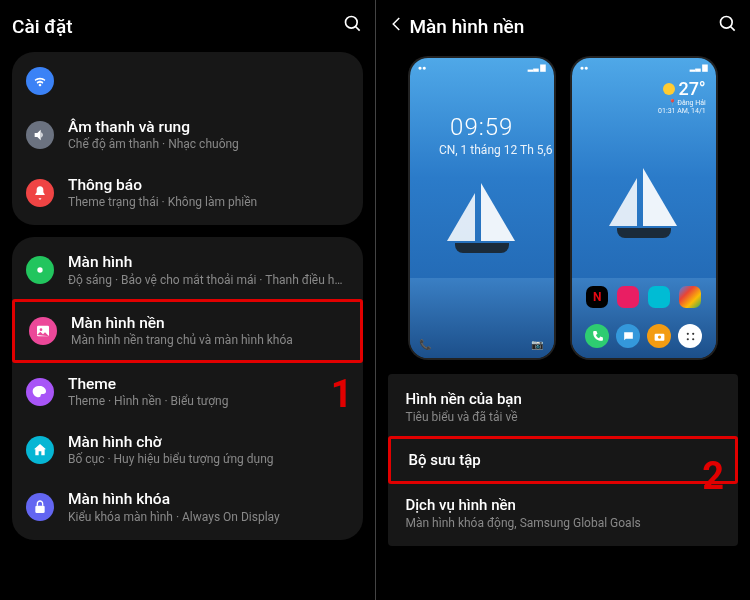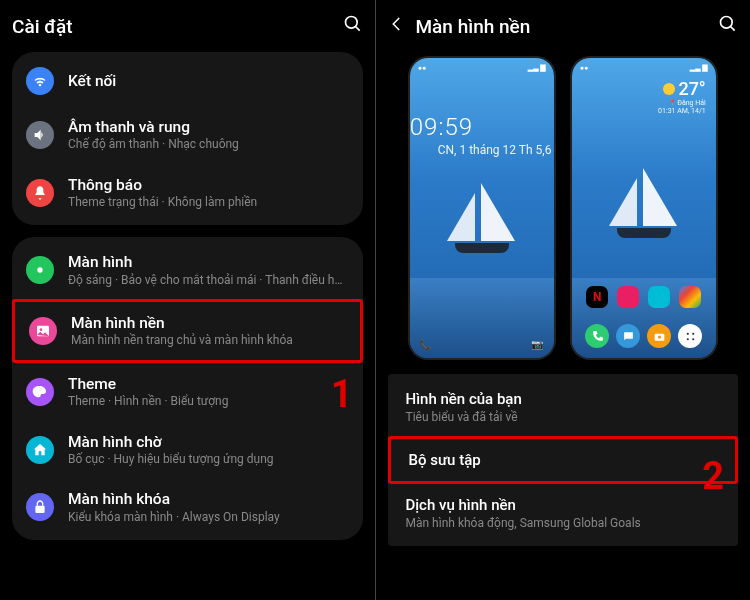--- a/index.html
+++ b/index.html
@@ -17,21 +17,21 @@
       color: #fff;
       overflow: hidden;
       padding: 10px 12px;
       position: relative;
     }
     .pane + .pane { border-left: 1px solid #444; }
     .header {
       display: flex;
       align-items: center;
       padding: 4px 0 14px 0;
-      gap: 10px;
+      gap: 4px;
     }
     .header .title {
       font-size: 19px;
       font-weight: 500;
       flex: 1;
     }
     .back-arrow {
       width: 18px; height: 18px;
       stroke: #fff; stroke-width: 2; fill: none;
     }
@@ -101,21 +101,21 @@
     .phone .statusbar {
       position: absolute; top: 6px; left: 0; right: 0;
       display: flex; justify-content: space-between;
       padding: 0 8px;
       font-size: 7px;
       color: #fff;
     }
     .phone.lock .clock {
       position: absolute;
       top: 55px; left: 0; right: 0;
-      text-align: left;
+      text-align: center;
       color: #fff;
     }
     .phone.lock .clock .time { font-size: 24px; font-weight: 300; letter-spacing: 1px; }
     .phone.lock .clock .date { font-size: 12px; margin-top: 2px; opacity: .9; padding-left: 28px; }
     .sailboat {
       position: absolute;
       left: 50%; top: 55%;
       transform: translate(-50%, -50%);
       width: 70px; height: 80px;
     }
@@ -223,21 +223,20 @@
 
   <div id="left-groups">
       <div class="group">
         <div class="item">
           <span class="icon bg-blue">
             <svg viewBox="0 0 24 24">
               <path d="M12 20c1 0 2-1 2-2s-1-2-2-2-2 1-2 2 1 2 2 2zm-5-6c3-3 7-3 10 0l-1 2c-2-2-6-2-8 0zm-3-4c4-4 12-4 16 0l-1 2c-4-3-10-3-14 0z"></path>
             </svg>
           </span>
           <span class="texts">
-            <div class="label">Kết nối</div>
           </span>
         </div>
         <div class="item">
           <span class="icon bg-gray">
             <svg viewBox="0 0 24 24">
               <path d="M4 9v6h4l5 5V4L8 9H4zm12 3c0-2-1-3-2-4v8c1-1 2-2 2-4z"></path>
             </svg>
           </span>
           <span class="texts">
             <div class="label">Âm thanh và rung</div>

